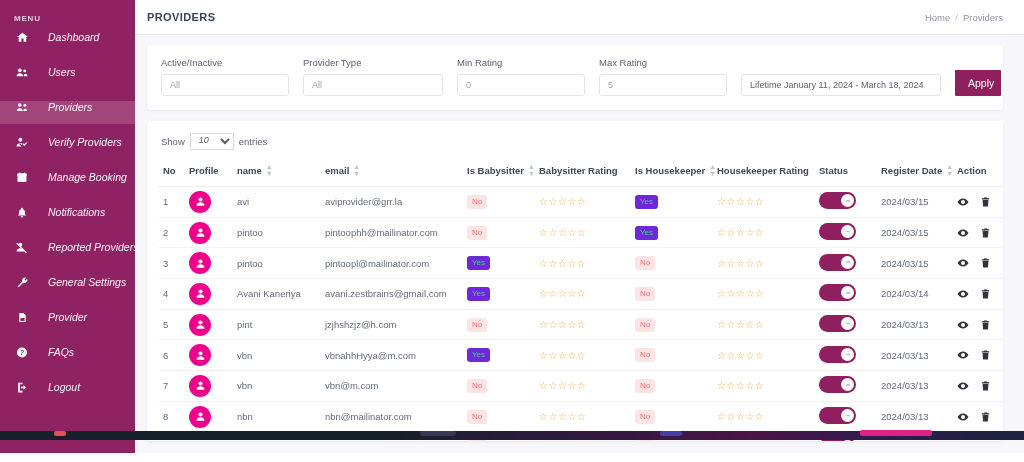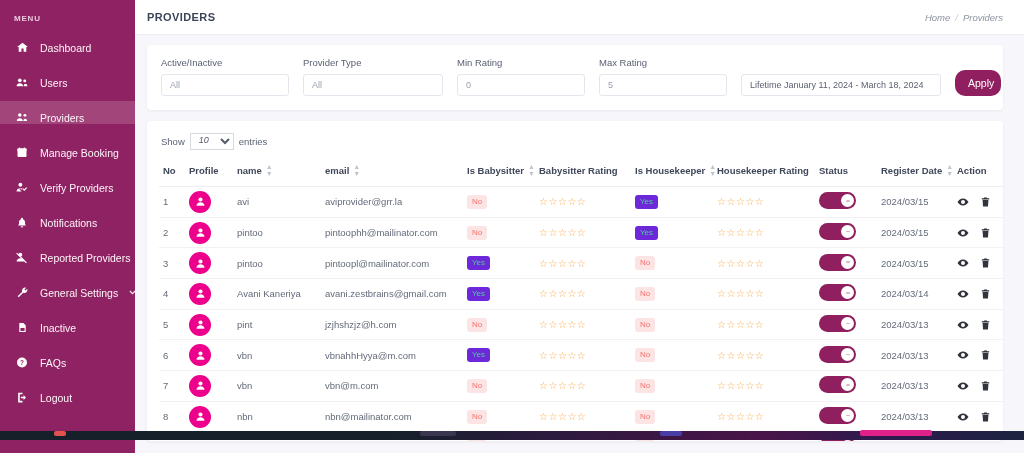--- a/index.html
+++ b/index.html
@@ -19,24 +19,25 @@
     color:#ffffff;
     padding-top:8px;
     position:relative;
     overflow:hidden;
   }
   .menu-label {
     font-size:8px; letter-spacing:.8px; font-weight:bold;
     color:#e9c9dd; padding:6px 0 8px 14px; text-transform:uppercase;
   }
   .nav-item {
-    display:flex; align-items:flex-end; gap:10px;
+    display:flex; align-items:flex-start; gap:18px;
     height:23px; padding:0 10px 0 14px;
     font-size:10.5px; color:#fdf4f9; cursor:pointer;
     position:relative;
+    font-style:italic;
   }
   .nav-item + .nav-item { margin-top:12px; }
   .nav-item.active { background:rgba(255,255,255,0.16); }
   .nav-icon { width:16px; flex:0 0 16px; display:flex; align-items:center; justify-content:center; }
   .nav-icon svg { display:block; }
   .nav-label { flex:1; white-space:nowrap; }
   .nav-caret { width:10px; flex:0 0 10px; opacity:.9; }
 
   
   .nav-list .nav-item { margin-bottom:0; height:23px; }
@@ -44,21 +45,21 @@
   
   .main { flex:1; height:453px; background:#f7f7fb; display:flex; flex-direction:column; overflow:hidden; }
 
   .topbar {
     height:35px; background:#ffffff;
     display:flex; align-items:center; justify-content:space-between;
     padding:0 21px 0 12px;
     border-bottom:1px solid #f0eef3;
   }
   .page-title { font-size:11px; font-weight:bold; letter-spacing:.4px; color:#3b4559; }
-  .breadcrumb { font-size:9.5px; color:#8d93a1; display:flex; gap:5px; align-items:center;font-style:italic;}
+  .breadcrumb { font-size:9.5px; color:#8d93a1; display:flex; gap:5px; align-items:center;}
   .breadcrumb .sep { color:#c4c8d2; }
   .breadcrumb a { color:#8d93a1; text-decoration:none; }
 
   .content { flex:1; padding:10px 21px 0 12px; overflow:hidden; }
 
   
   .card {
     background:#ffffff; border-radius:4px;
     box-shadow:0 1px 3px rgba(30,30,60,.07);
   }
@@ -73,21 +74,21 @@
     font-family:"Liberation Sans", sans-serif;
     outline:none;
   }
   .f-active { width:128px; }
   .f-type   { width:140px; }
   .f-min    { width:128px; }
   .f-max    { width:128px; }
   .f-date   { width:200px; color:#5d6272; font-size:9px; }
   .btn-apply {
     height:26px; min-width:46px; padding:0 13px;
-    background:#8f1f5e; color:#fff; border:none; border-radius:10px;
+    background:#8f1f5e; color:#fff; border:none; border-radius:1px;
     font-size:10.5px; cursor:pointer; margin-left:auto;
     font-family:"Liberation Sans", sans-serif;
   }
 
   
   .table-card { padding:9px 12px 0 12px; height:320px; overflow:hidden; }
   .table-top { display:flex; align-items:center; justify-content:space-between; padding:3px 2px 8px 2px; }
   .show-entries { font-size:9.5px; color:#5a6172; display:flex; align-items:center; gap:5px; }
   .sel-entries {
     border:1px solid #d6d9e0; border-radius:0; height:17px;
@@ -213,43 +214,43 @@
               <circle cx="16.5" cy="8" r="2.6"></circle>
               <path d="M1.5 18.5c0-3.3 2.5-5.2 5.5-5.2s5.5 1.9 5.5 5.2z"></path>
               <path d="M13.5 18.5c0-2.6 1.3-4.3 3.3-4.3s3.7 1.6 3.7 4.3z"></path>
             </svg>
         </span>
         <span class="nav-label">Providers</span>
       </div>
 
       <div class="nav-item">
         <span class="nav-icon">
+          <svg width="14" height="13" viewBox="0 0 24 24" fill="#fff">
+              <circle cx="9" cy="7" r="3.6"></circle>
+              <path d="M2 19.5c0-3.8 3-6 7-6 1.4 0 2.7.3 3.8.8L11 16.3 8.6 14l-1.4 1.4 3.6 3.6.3-.3v.8z"></path>
+              <path d="M16.2 15.3l-2.1-2.1-1.5 1.5 3.6 3.6 5.3-5.3-1.5-1.5z"></path>
+            </svg>
+        </span>
+        <span class="nav-label">Verify Providers</span>
+      </div>
+
+      <div class="nav-item">
+        <span class="nav-icon">
           <svg width="12" height="13" viewBox="0 0 24 24" fill="#fff">
               <rect x="3" y="4" width="18" height="17" rx="2"></rect>
               <rect x="3" y="4" width="18" height="5" fill="#fff"></rect>
               <rect x="6" y="2" width="2.6" height="4" rx="1"></rect>
               <rect x="15.4" y="2" width="2.6" height="4" rx="1"></rect>
             </svg>
         </span>
         <span class="nav-label">Manage Booking</span>
       </div>
 
       <div class="nav-item">
         <span class="nav-icon">
-          <svg width="14" height="13" viewBox="0 0 24 24" fill="#fff">
-              <circle cx="9" cy="7" r="3.6"></circle>
-              <path d="M2 19.5c0-3.8 3-6 7-6 1.4 0 2.7.3 3.8.8L11 16.3 8.6 14l-1.4 1.4 3.6 3.6.3-.3v.8z"></path>
-              <path d="M16.2 15.3l-2.1-2.1-1.5 1.5 3.6 3.6 5.3-5.3-1.5-1.5z"></path>
-            </svg>
-        </span>
-        <span class="nav-label">Verify Providers</span>
-      </div>
-
-      <div class="nav-item">
-        <span class="nav-icon">
           <svg width="12" height="13" viewBox="0 0 24 24" fill="#fff">
               <path d="M12 2.5a2 2 0 012 2v.8a6 6 0 014 5.6V15l1.8 3H4.2L6 15v-4.1a6 6 0 014-5.6V4.5a2 2 0 012-2z"></path>
               <path d="M9.6 19.4h4.8a2.4 2.4 0 01-4.8 0z"></path>
             </svg>
         </span>
         <span class="nav-label">Notifications</span>
       </div>
 
       <div class="nav-item">
         <span class="nav-icon">
@@ -276,21 +277,21 @@
         </span>
       </div>
 
       <div class="nav-item">
         <span class="nav-icon">
           <svg width="11" height="13" viewBox="0 0 24 24" fill="#fff">
               <path d="M5 2h9l5 5v15H5z"></path>
               <path d="M7.5 13h9v6.5h-9z" fill="#8f2262"></path>
             </svg>
         </span>
-        <span class="nav-label">Inactive</span>
+        <span class="nav-label">Provider</span>
       </div>
 
       <div class="nav-item">
         <span class="nav-icon">
           <svg width="12" height="13" viewBox="0 0 24 24" fill="#fff">
               <circle cx="12" cy="12" r="10"></circle>
               <text x="12" y="16.6" font-size="13" font-weight="bold" text-anchor="middle" fill="#8f2262" font-family="Liberation Sans, sans-serif">?</text>
             </svg>
         </span>
         <span class="nav-label">FAQs</span>

